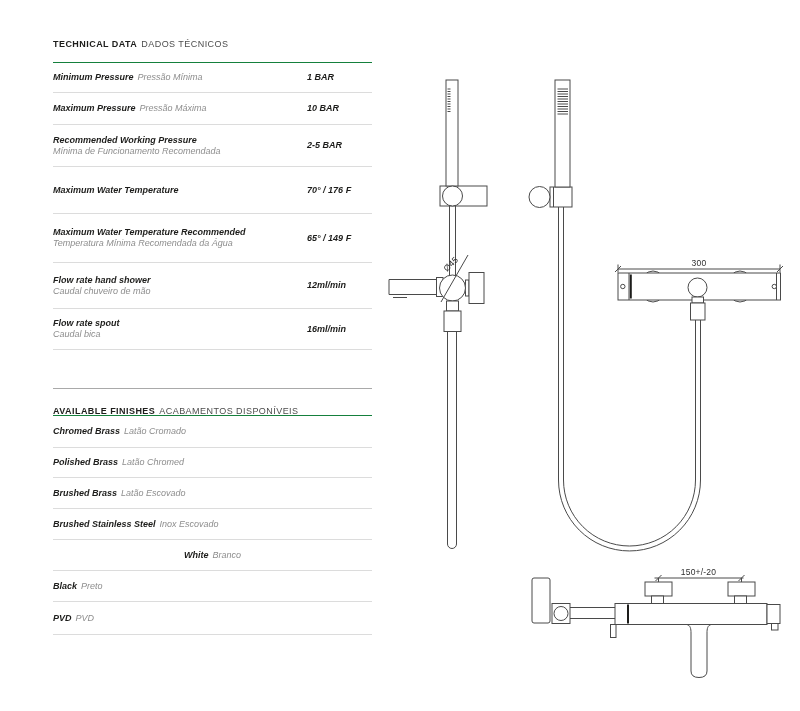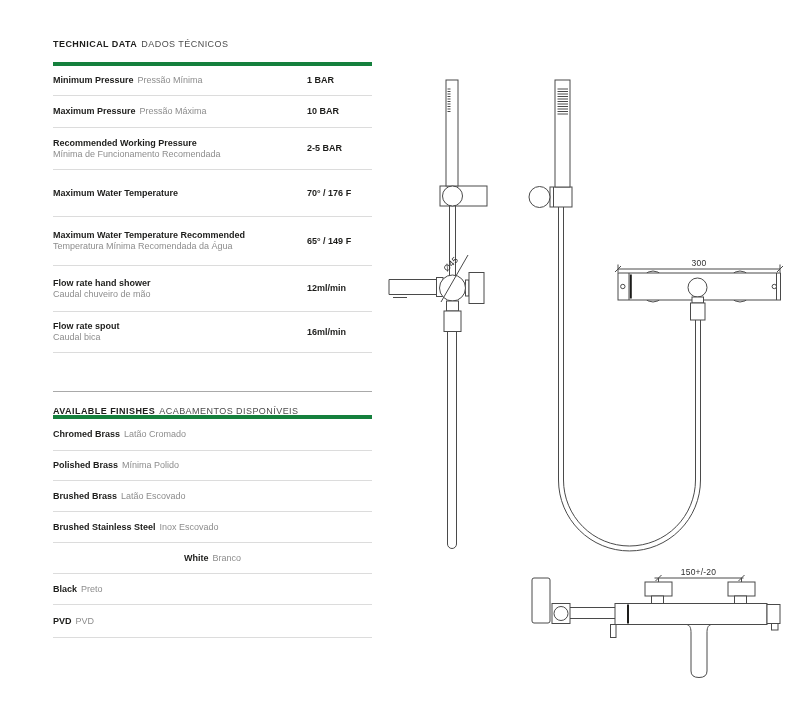--- a/index.html
+++ b/index.html
@@ -1,21 +1,21 @@
 <!DOCTYPE html>
 <html><head>
 <meta charset="utf-8">
 <style>
   html,body{margin:0;padding:0;background:#fff;}
   .page{position:relative;width:799px;height:711px;background:#fff;
         font-family:"Liberation Sans",sans-serif;overflow:hidden;}
   .sec-header{position:absolute;left:53px;width:330px;font-size:9px;letter-spacing:.45px;white-space:nowrap;}
   .h-en{font-weight:bold;color:#1d1d1b;}
   .h-pt{color:#4d4d4d;margin-left:4px;}
-  .table{position:absolute;left:53px;width:319px;border-top:4px solid #15803d;}
+  .table{position:absolute;left:53px;width:319px;border-top:1px solid #15803d;font-style:italic;}
   .row{display:flex;align-items:center;border-bottom:1px solid #dcdcdc;font-size:9px;}
   .row.bottom{border-bottom:1px solid #a9a9a9;}
   .lbl{flex:1;line-height:11px;min-width:0;}
   .b{font-weight:bold;color:#1d1d1b;}
   .g{color:#8d8d8d;}
   .inline .g{margin-left:4px;}
   .stack .b,.stack .g{display:block;}
   .val{width:65px;font-weight:bold;color:#1d1d1b;line-height:11px;}
   svg.draw{position:absolute;left:0;top:0;}
   .ln{fill:none;stroke:#4a4a4a;stroke-width:1;}
@@ -87,21 +87,21 @@
   </div>
 
   <div class="table" style="top:415px;">
     <div class="row" style="height:31px;">
       <div class="lbl inline">
         <span class="b">Chromed Brass</span><span class="g" style="margin-left:4px;">Latão Cromado</span>
       </div>
     </div>
     <div class="row" style="height:29px;">
       <div class="lbl inline">
-        <span class="b">Polished Brass</span><span class="g" style="margin-left:4px;">Mínima Polido</span>
+        <span class="b">Polished Brass</span><span class="g" style="margin-left:4px;">Latão Chromed</span>
       </div>
     </div>
     <div class="row" style="height:30px;">
       <div class="lbl inline">
         <span class="b">Brushed Brass</span><span class="g" style="margin-left:4px;">Latão Escovado</span>
       </div>
     </div>
     <div class="row" style="height:30px;">
       <div class="lbl inline">
         <span class="b">Brushed Stainless Steel</span><span class="g" style="margin-left:4px;">Inox Escovado</span>

